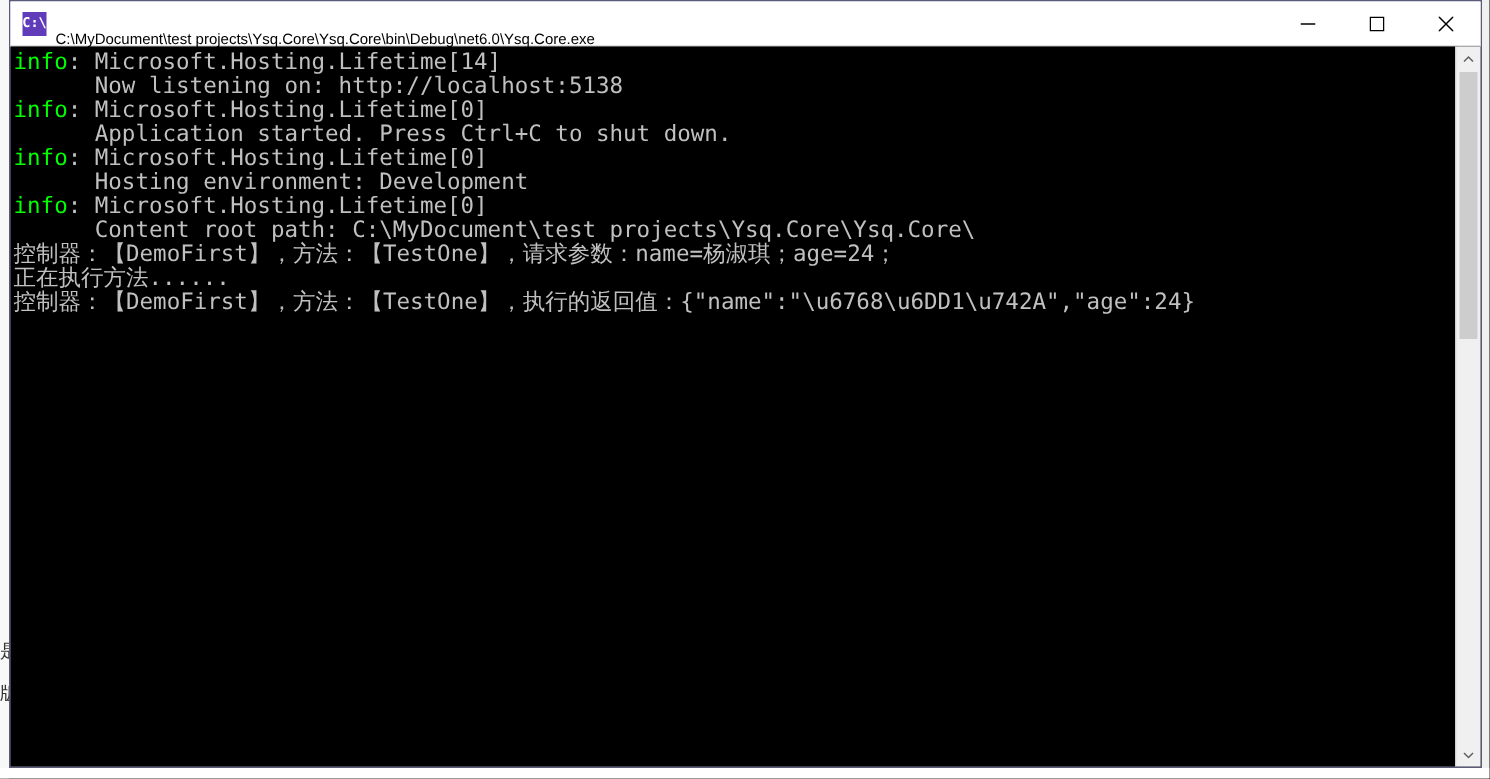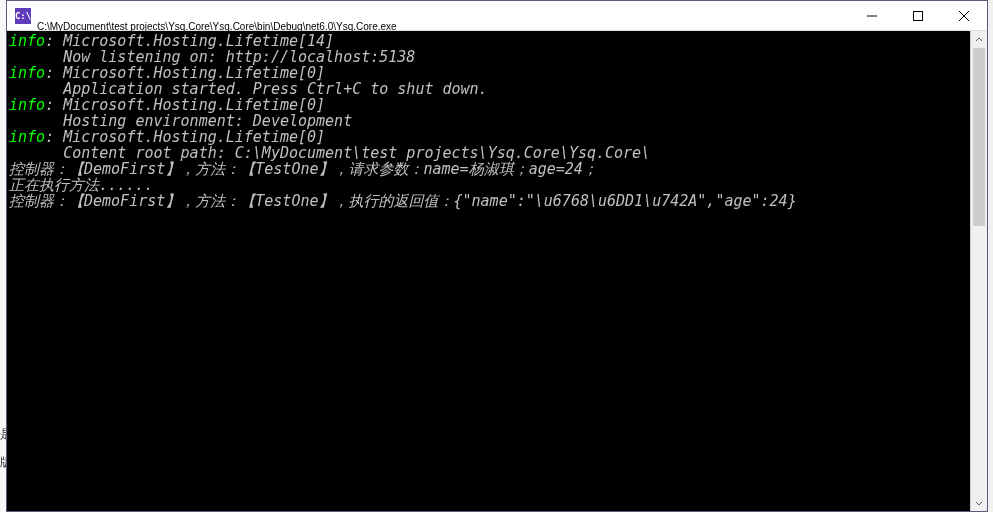--- a/index.html
+++ b/index.html
@@ -82,21 +82,20 @@
       background: #000;
       font-family: "NSimSun", "SimSun", Consolas, monospace;
       font-size: 15px;
       line-height: 16px;
       padding: 2px 0 0 2px;
       white-space: pre;
       overflow: hidden;
     }
     .line {
       display: block;
-      font-style: italic;
     }
     .info {
       color: #00ff00;
     }
     .plain {
       color: #c0c0c0;
     }
     .scrollbar {
       width: 17px;
       background: #f0f0f0;

